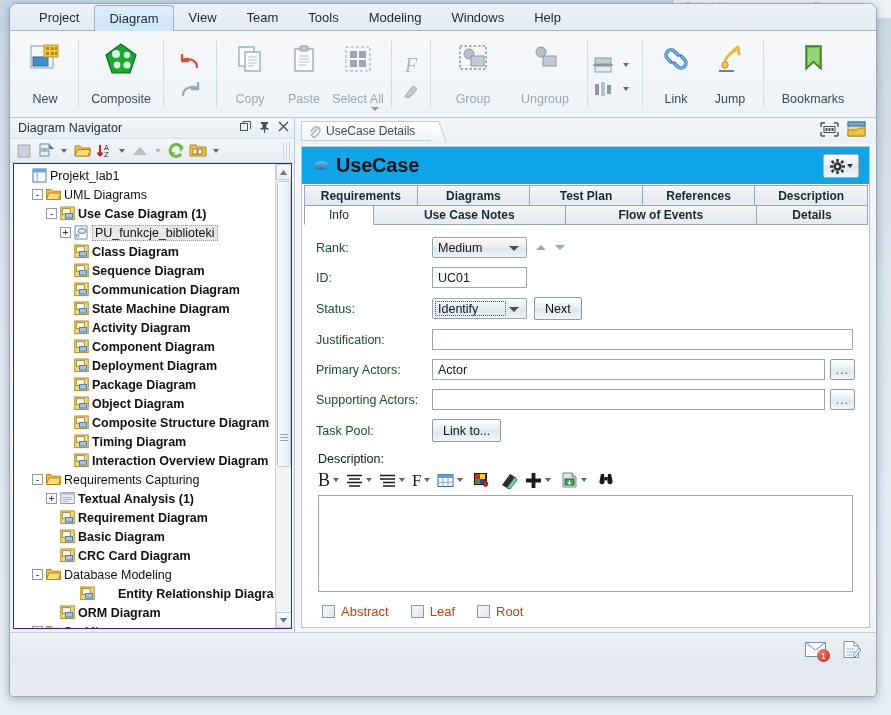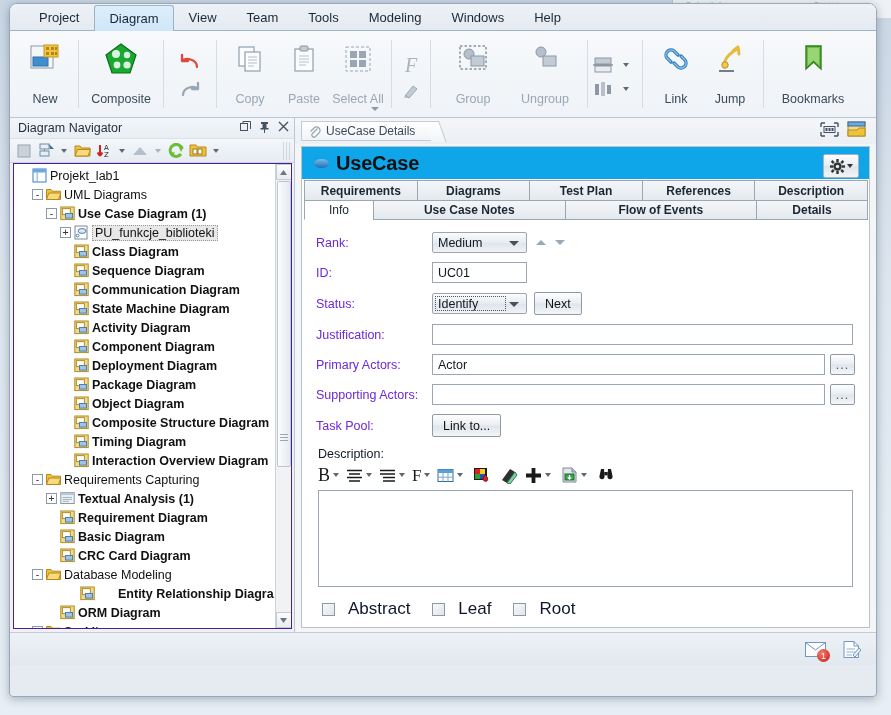--- a/index.html
+++ b/index.html
@@ -265,21 +265,21 @@
     font-weight: normal;
   }
 
   .form {
     flex: 1; padding: 12px 14px 8px 14px;
     border-top: none;
     background: #fff;
     position: relative;
   }
   .frow { display: flex; align-items: center; margin-bottom: 9px; }
-  .flabel { width: 116px; font-size: 12.5px; color: #6d28d9; flex: none; }
+  .flabel { width: 116px; font-size: 12.5px; color: #14532d; flex: none; }
   .fcombo {
     height: 21px; width: 95px;
     border: 1px solid #9aa6b2; border-radius: 2px;
     background: linear-gradient(180deg,#fafbfc 0%,#e7ecf1 50%,#dde4eb 52%,#f0f3f6 100%);
     display: flex; align-items: center; padding-left: 5px;
     font-size: 12.5px; color: #101820; position: relative;
   }
   .fcombo .cb-caret {
     position: absolute; right: 7px; top: 8px;
     width: 0;height:0;border-left:5px solid transparent;border-right:5px solid transparent;border-top:5px solid #44505c;
@@ -306,21 +306,21 @@
     font-size: 12.5px; color: #111; display: flex; align-items: center; justify-content: center;
   }
   .btn.ell { width: 25px; padding: 0; height: 21px; letter-spacing: 1px; color:#555; }
   .editor-toolbar { display: flex; align-items: center; gap: 2px; margin: 2px 0 3px 2px; height: 24px; }
   .etb { display: flex; align-items: center; }
   .etb .ecaret { width:0;height:0;border-left:3.5px solid transparent;border-right:3.5px solid transparent;border-top:4px solid #5b6771; margin-left:3px; margin-right:5px; }
   .desc-area {
     height: 97px; border: 1px solid #9aa6b2; background: #fff; margin: 0 2px;
   }
   .checks { display: flex; align-items: center; gap: 22px; margin: 12px 0 0 6px; }
-  .chk { display: flex; align-items: center; gap: 13px; font-size: 17px; color: #0f172a; }
+  .chk { display: flex; align-items: center; gap: 6px; font-size: 13px; color: #c2410c; }
   .chkbox {
     width: 13px; height: 13px; border: 1px solid #8d99a5;
     background: linear-gradient(135deg,#f7f9fb,#dfe6ec);
   }
 
   
   .statusbar {
     height: 33px;
     background: linear-gradient(180deg,#eef2f6 0%,#e2e8ef 100%);
     border-top: 1px solid #c3ccd5;

